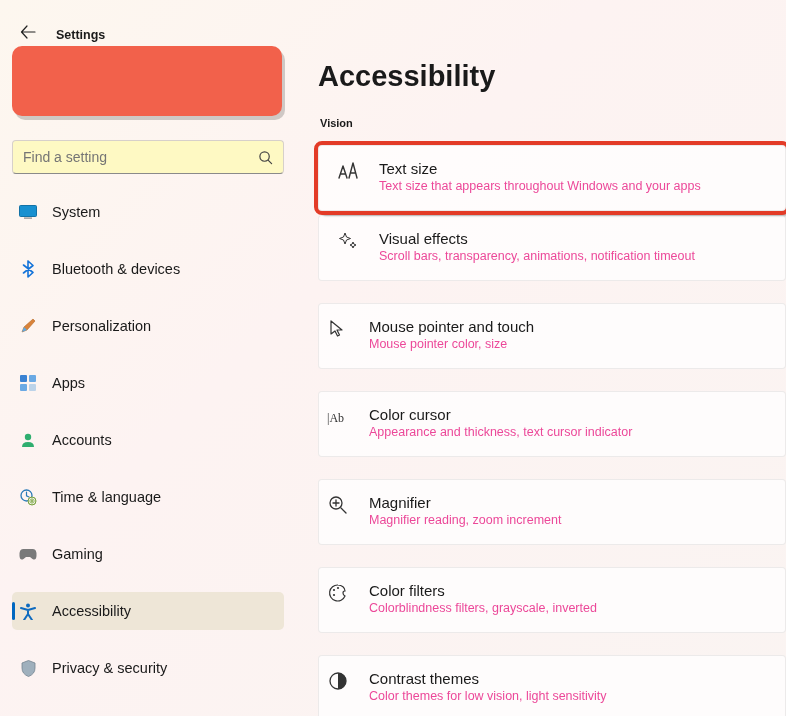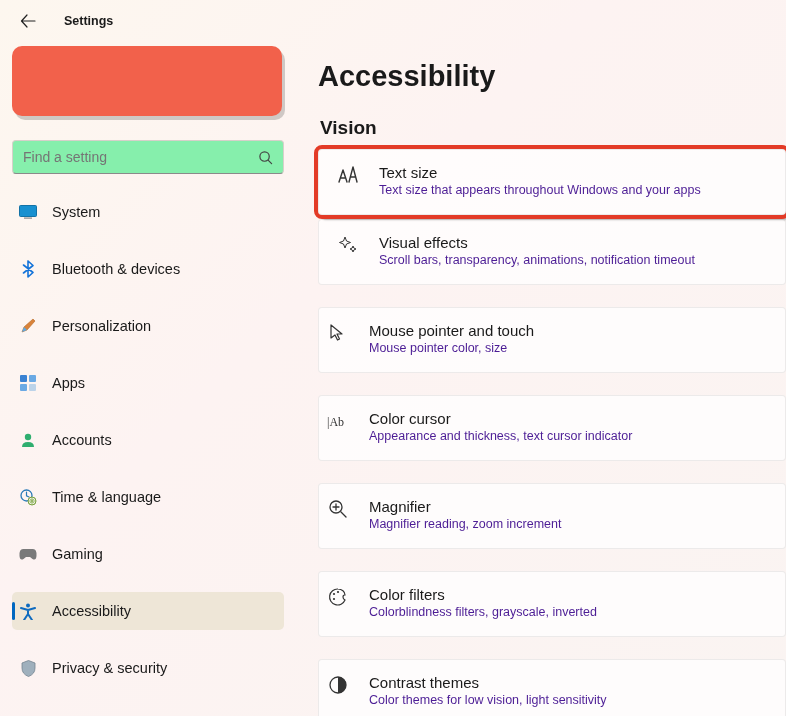--- a/index.html
+++ b/index.html
@@ -6,45 +6,45 @@
     body {
       font-family: "Segoe UI", -apple-system, sans-serif;
       background: linear-gradient(135deg, #fdf7ef 0%, #fdf3f2 40%, #faf4f2 100%);
       width: 786px;
       height: 716px;
       overflow: hidden;
       color: #1a1a1a;
     }
     .titlebar {
       display: flex;
-      align-items: center;
+      align-items: flex-end;
       height: 42px;
       padding: 0 10px;
-      gap: 22px;
+      gap: 14px;
     }
     .back-arrow {
       width: 20px; height: 20px;
       display: flex; align-items: center; justify-content: center;
       cursor: pointer;
       margin-left: 8px;
     }
     .titlebar-title { font-size: 12.5px; font-weight: 600; margin-left: 4px; }
     .layout { display: flex; height: calc(100% - 42px); }
     .sidebar { width: 296px; padding: 0 8px 0 8px; }
     .redaction {
       width: 270px; height: 70px;
       background: #f2614b;
       border-radius: 10px;
       margin: 4px 0 0 4px;
       box-shadow: 3px 4px 0 rgba(0,0,0,0.18);
     }
     .search {
       margin: 24px 4px 18px 4px;
       height: 34px;
-      background: #86efac;
+      background: #fef9c3;
       border: 1px solid #d7d0ca;
       border-radius: 4px;
       border-bottom: 1.5px solid #8a8a8a;
       display: flex; align-items: center;
       padding: 0 10px;
       gap: 8px;
     }
     .search input {
       border: none; outline: none; background: transparent;
       flex: 1; font-size: 14px; color: #555;
@@ -61,42 +61,42 @@
     }
     .nav-item.active { background: #eee6d7; }
     .nav-item.active::before {
       content: ""; position: absolute; left: 0; top: 10px; bottom: 10px;
       width: 3px; background: #0067c0; border-radius: 2px;
     }
     .nav-icon { width: 20px; height: 20px; display: flex; align-items: center; justify-content: center; }
     .nav-label { font-size: 14.5px; color: #1a1a1a; }
     .main { flex: 1; padding: 18px 0 0 22px; overflow: hidden; }
     .page-title { font-size: 29px; font-weight: 600; margin-bottom: 24px; }
-    .section-label { font-size: 19px; font-weight: 600; margin: 0 0 10px 2px; }
+    .section-label { font-size: 11px; font-weight: 600; margin: 0 0 16px 2px; }
     .cards { display: flex; flex-direction: column; gap: 4px; margin-right: 0; }
     .card {
       background: rgba(255,255,255,0.72);
       border: 1px solid rgba(0,0,0,0.07);
       border-radius: 4px;
       display: flex; align-items: flex-start;
       padding: 14px 16px 14px 18px;
       gap: 20px;
       cursor: pointer;
       min-height: 66px;
     }
     .card.highlight {
       outline: 4px solid #e33b27;
       outline-offset: 0;
       box-shadow: 4px 5px 2px rgba(0,0,0,0.25);
       position: relative; z-index: 2;
     }
     .card-icon { width: 22px; height: 22px; display:flex; align-items:center; justify-content:center; color:#c2410c; }
     .card-text { display: flex; flex-direction: column; }
     .card-title { font-size: 15px; color: #1a1a1a; }
-    .card-sub { font-size: 12.5px; color: #4c1d95; margin-top: 2px; }
+    .card-sub { font-size: 12.5px; color: #ec4899; margin-top: 2px; }
     .gap-big { margin-top: 18px; padding-left: 8px; }
     svg { display: block; }
   </style>
 </head>
 <body>
 
 <div class="titlebar">
   <div class="back-arrow">
     <svg width="16" height="16" viewBox="0 0 16 16">
         <path d="M7 2 L1.5 8 L7 14 M2 8 H15" stroke="#222" stroke-width="1.2" fill="none" stroke-linecap="round" stroke-linejoin="round"></path>

